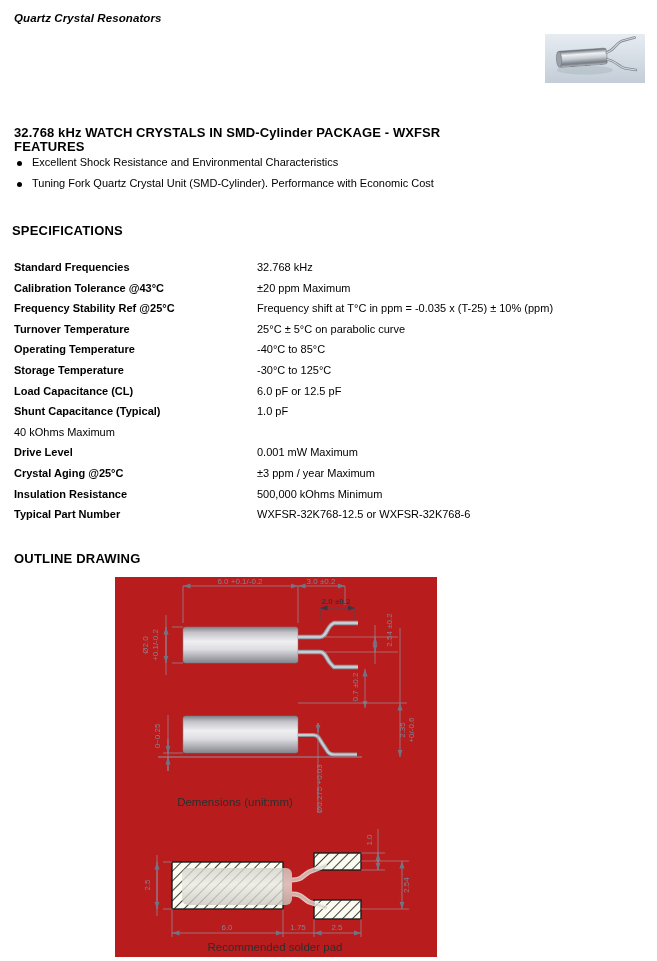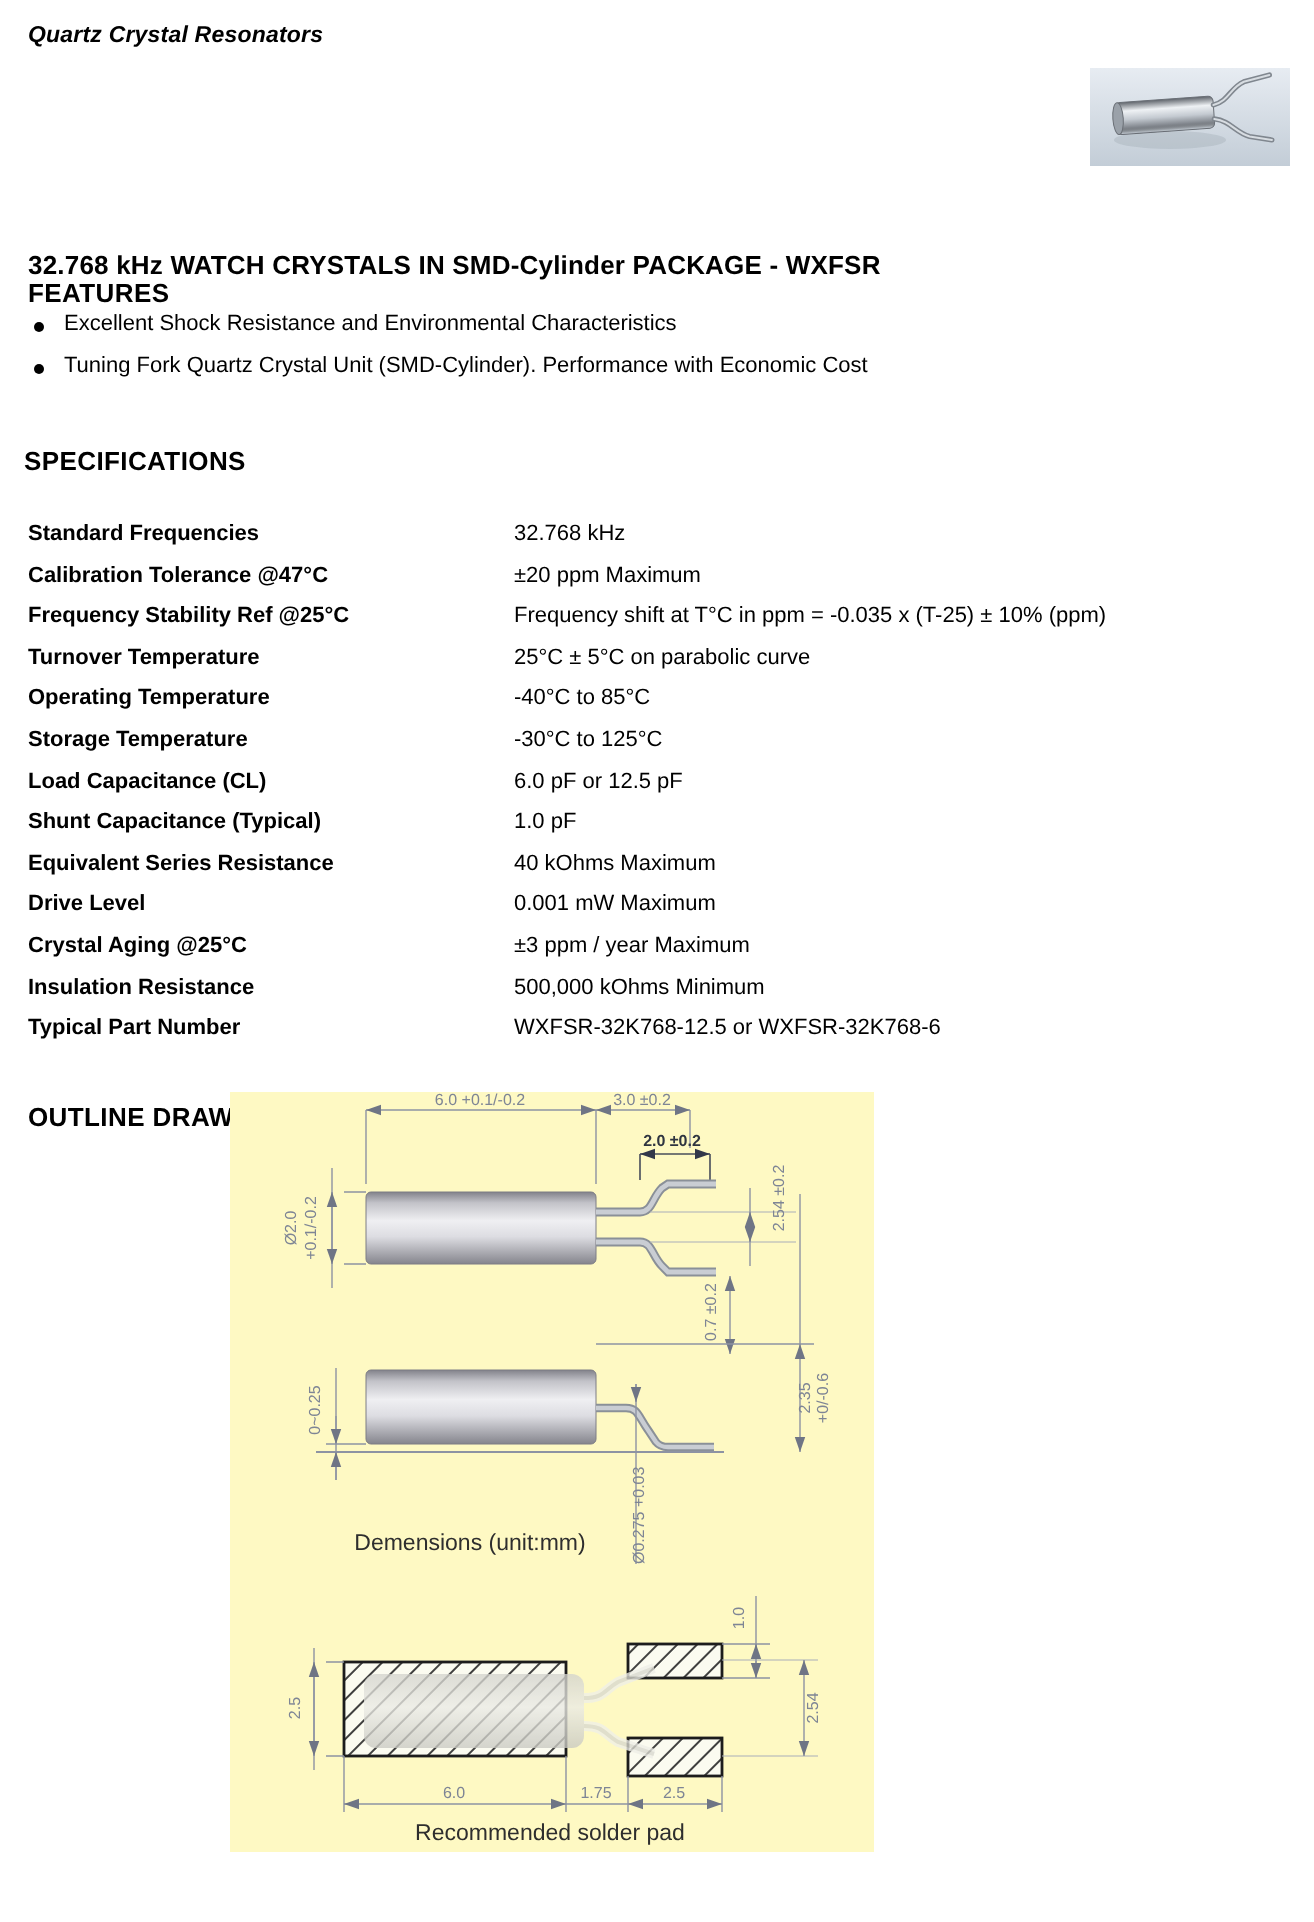--- a/index.html
+++ b/index.html
@@ -20,21 +20,21 @@
   .features-list { left:14px; top:156px; width:620px; }
   .feature-item { display:flex; align-items:flex-start; height:21px; font-size:11px; }
   .bullet { width:5px; height:5px; border-radius:50%; background:#000; margin:4.5px 10px 0 3px; flex:0 0 5px; }
 
   .spec-table { left:14px; top:261px; width:630px; }
   .spec-row { display:flex; height:20.6px; }
   .spec-label { width:243px; font-size:11px; font-weight:bold; flex:0 0 243px; }
   .spec-value { font-size:11px; }
 
   .photo { left:545px; top:34px; width:100px; height:49px; }
-  .panel { left:115px; top:546px; width:322px; height:380px; background:#fef9c3; }
+  .panel { left:115px; top:577px; width:322px; height:380px; background:#b91c1c; }
 
   .dimtext { font-size:8px; fill:#7e8595; font-family:"Liberation Sans",sans-serif; }
   .dimtext-dark { font-size:8px; fill:#2f3540; font-weight:bold; font-family:"Liberation Sans",sans-serif; }
   .cap { font-size:11.5px; fill:#2e2e2e; font-family:"Liberation Sans",sans-serif; }
   .dl { stroke:#8d93a3; stroke-width:0.7; fill:none; }
   .dld { stroke:#474d5a; stroke-width:0.8; fill:none; }
   .cl { stroke:#a9aeb9; stroke-width:0.5; fill:none; }
 </style>
 </head>
 <body>
@@ -84,21 +84,21 @@
   </div>
 </div>
 
 <div class="abs h2 specs-heading">SPECIFICATIONS</div>
 <div class="abs spec-table">
   <div class="spec-row">
     <div class="spec-label">Standard Frequencies</div>
     <div class="spec-value">32.768 kHz</div>
   </div>
   <div class="spec-row">
-    <div class="spec-label">Calibration Tolerance @47°C</div>
+    <div class="spec-label">Calibration Tolerance @43°C</div>
     <div class="spec-value">±20 ppm Maximum</div>
   </div>
   <div class="spec-row">
     <div class="spec-label">Frequency Stability Ref @25°C</div>
     <div class="spec-value">Frequency shift at T°C in ppm = -0.035 x (T-25) ± 10% (ppm)</div>
   </div>
   <div class="spec-row">
     <div class="spec-label">Turnover Temperature</div>
     <div class="spec-value">25°C ± 5°C on parabolic curve</div>
   </div>
@@ -112,21 +112,20 @@
   </div>
   <div class="spec-row">
     <div class="spec-label">Load Capacitance (CL)</div>
     <div class="spec-value">6.0 pF or 12.5 pF</div>
   </div>
   <div class="spec-row">
     <div class="spec-label">Shunt Capacitance (Typical)</div>
     <div class="spec-value">1.0 pF</div>
   </div>
   <div class="spec-row">
-    <div class="spec-label">Equivalent Series Resistance</div>
     <div class="spec-value">40 kOhms Maximum</div>
   </div>
   <div class="spec-row">
     <div class="spec-label">Drive Level</div>
     <div class="spec-value">0.001 mW Maximum</div>
   </div>
   <div class="spec-row">
     <div class="spec-label">Crystal Aging @25°C</div>
     <div class="spec-value">±3 ppm / year Maximum</div>
   </div>

